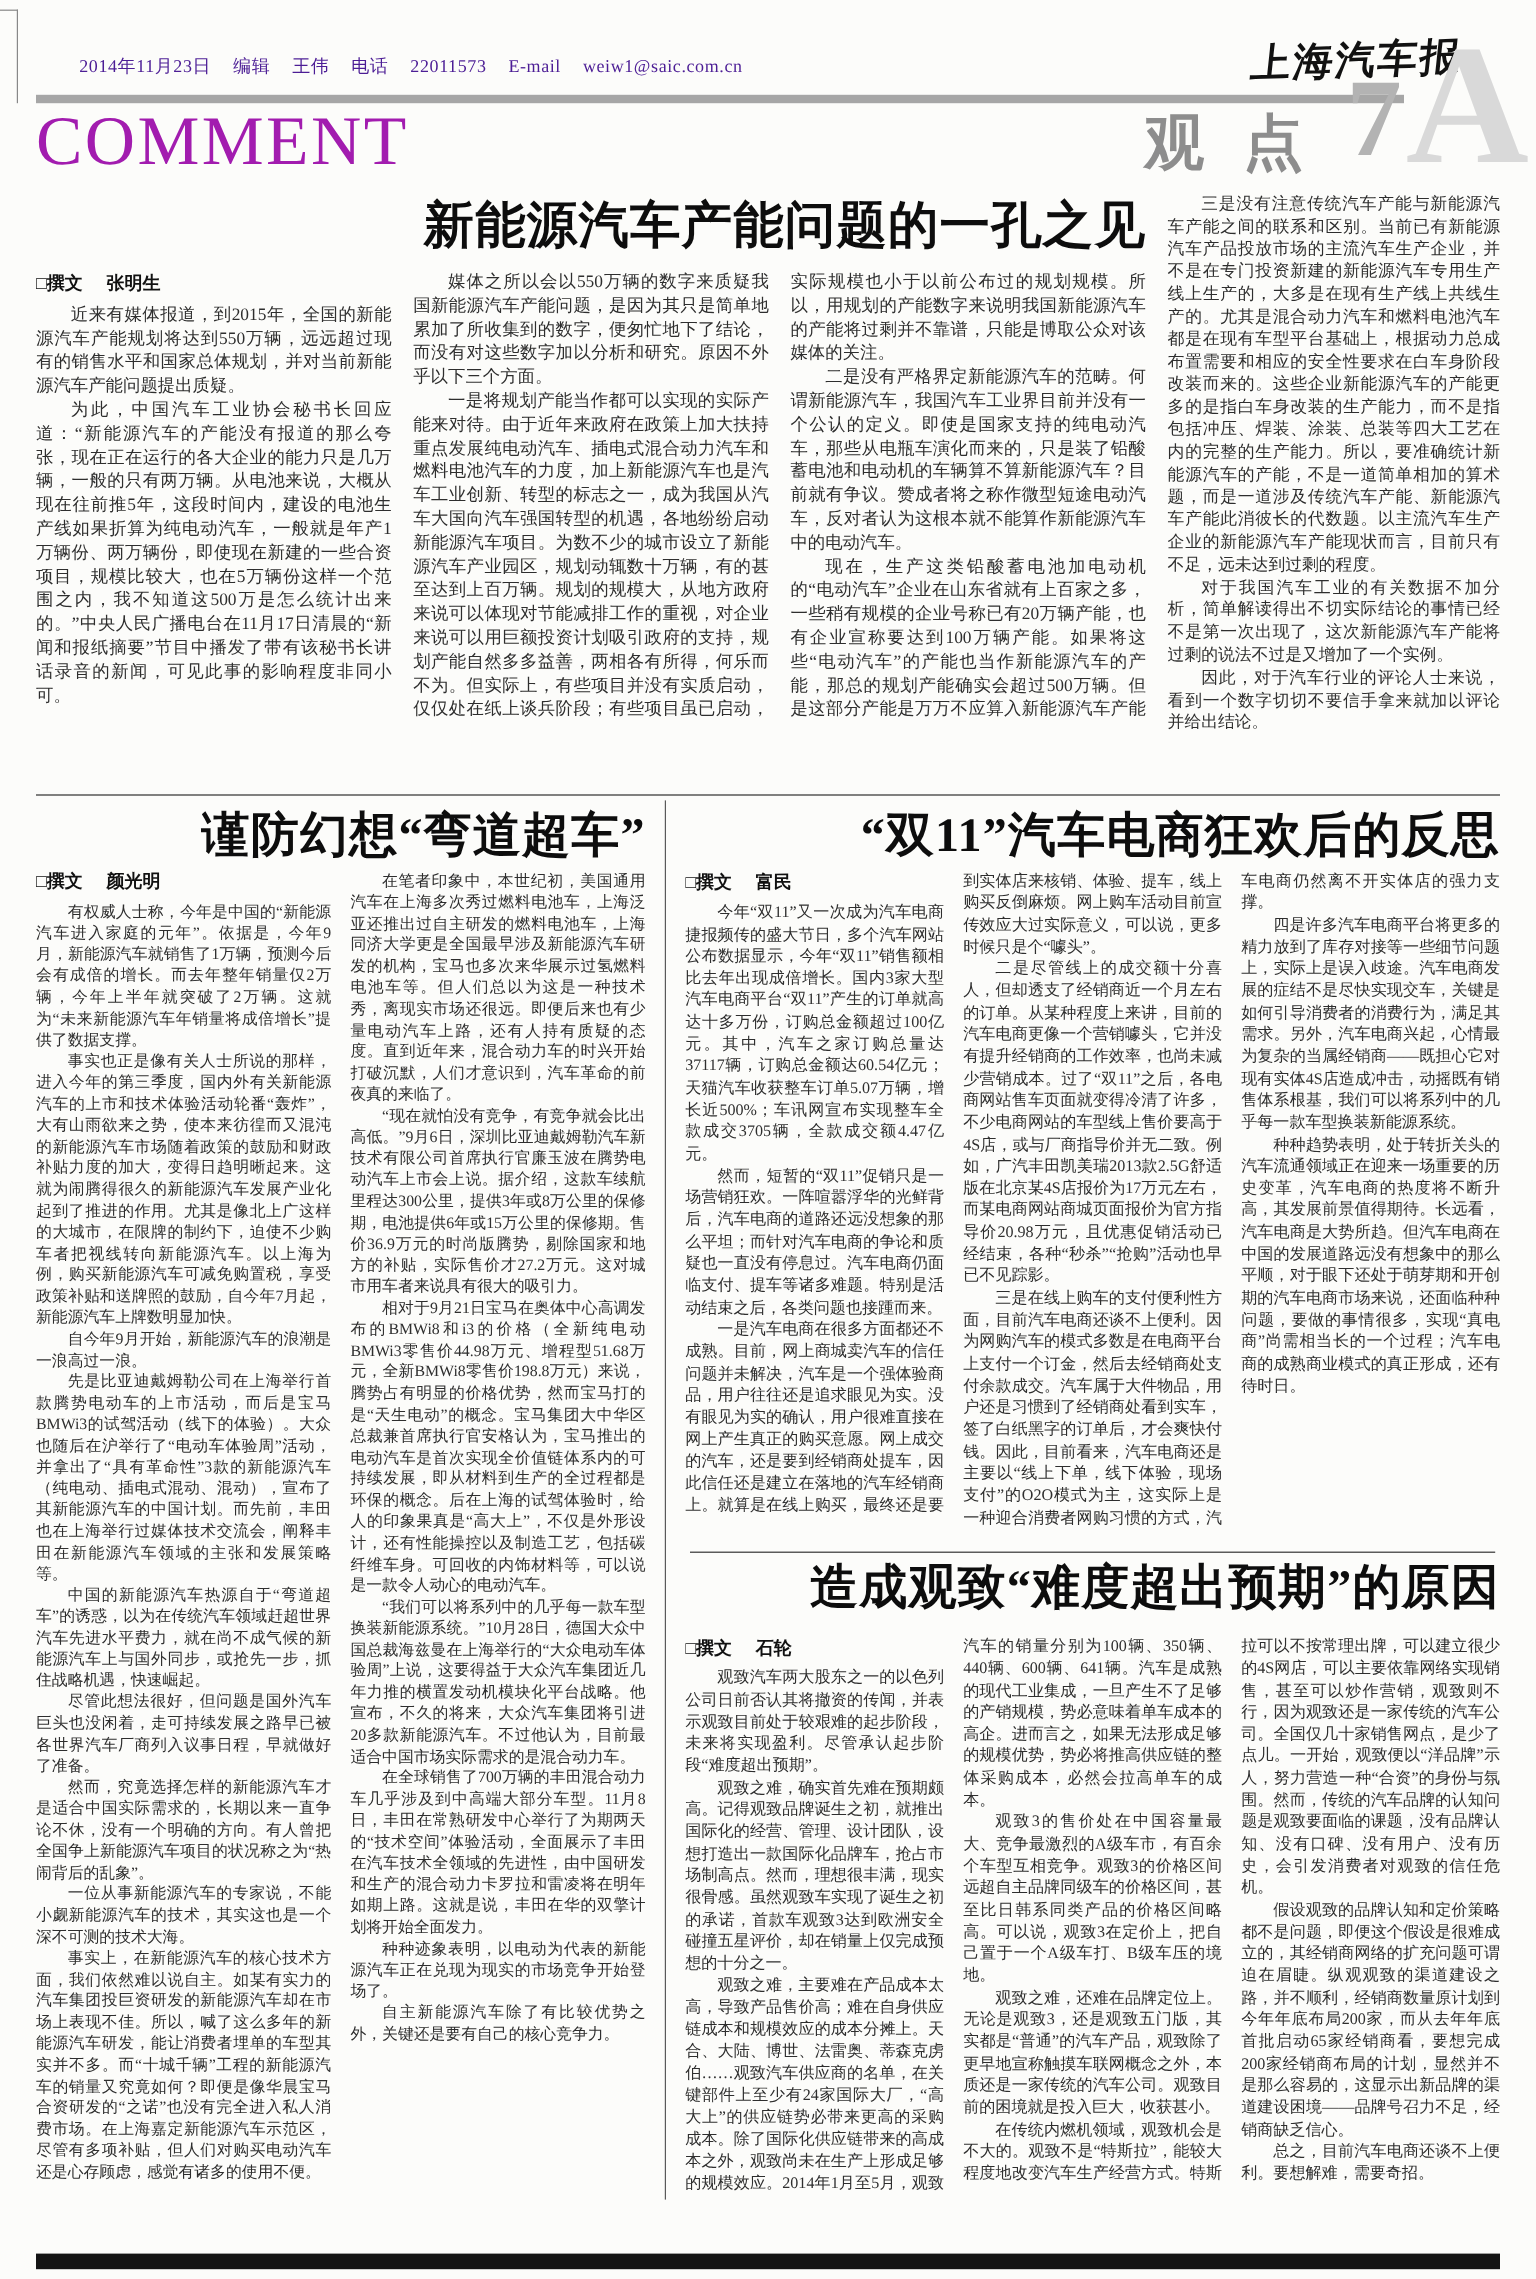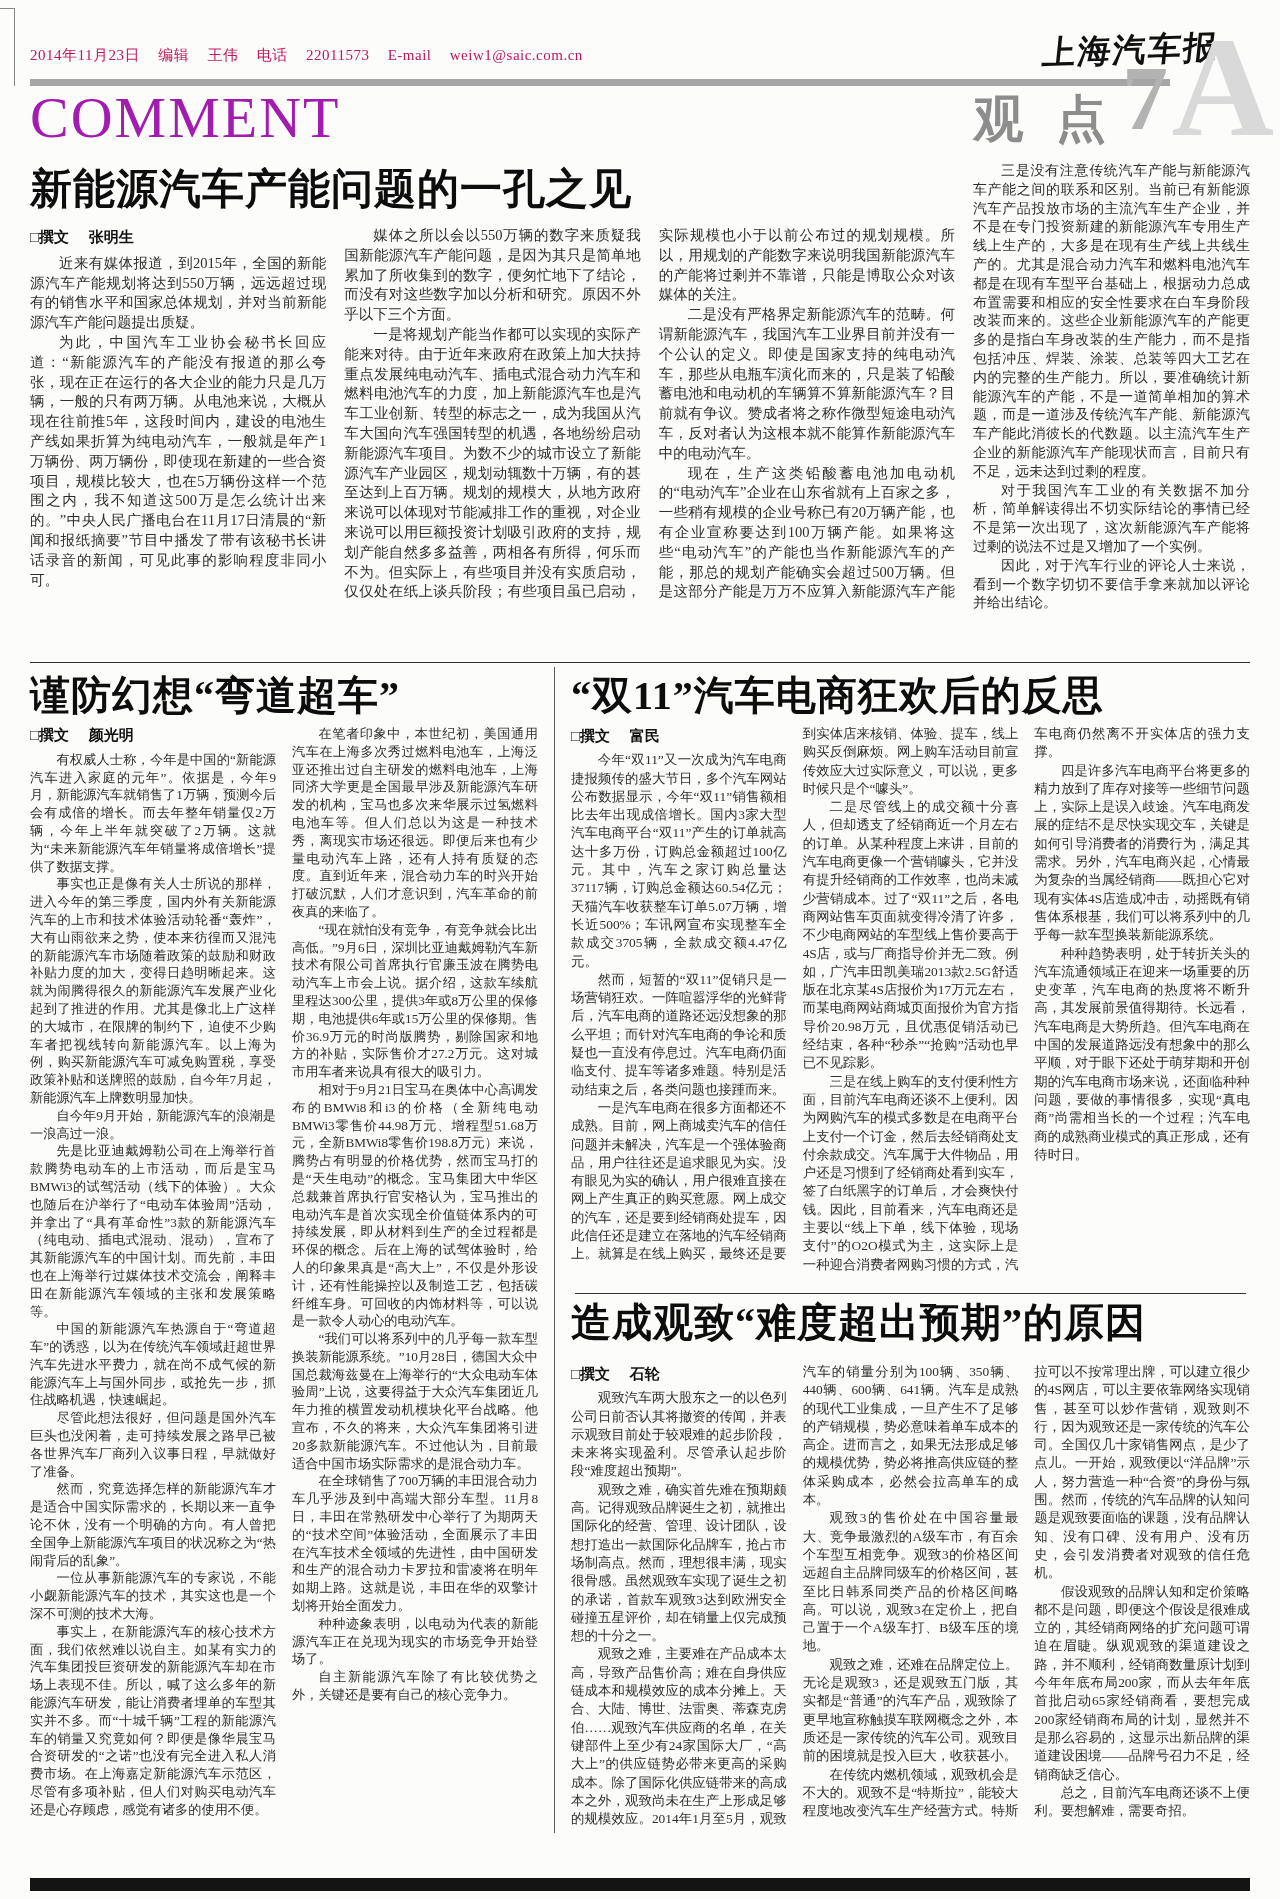--- a/index.html
+++ b/index.html
@@ -4,36 +4,36 @@
 <style>
   html,body{margin:0;padding:0;}
   .page{position:relative;width:1280px;height:1899px;background:#fcfcfa;overflow:hidden;
         font-family:"Liberation Serif","DejaVu Serif",serif;color:#262626;}
   
   .crop-mark-v{position:absolute;left:14px;top:8px;width:1px;height:78px;background:#888;}
   .crop-mark-h{position:absolute;left:0px;top:8px;width:15px;height:1px;background:#888;}
 
   
   .header{position:relative;padding:46px 30px 0 30px;}
-  .meta-line{font-size:15px;color:#be185d;letter-spacing:.5px;}
+  .meta-line{font-size:15px;color:#4c1d95;letter-spacing:.5px;margin-left:36px;}
   .meta-line span{margin-right:14px;}
   .header-rule{margin-top:14px;height:7px;background:#a6a6a6;width:1140px;}
   .section-en{font-size:58px;line-height:60px;color:#a21caf;letter-spacing:2px;margin-top:2px;
               font-weight:500;}
   .masthead{position:absolute;right:62px;top:28px;font-size:33px;font-weight:bold;
             transform:skewX(-8deg) rotate(-2deg);letter-spacing:2px;color:#111;}
   .big-a{position:absolute;right:6px;top:22px;font-size:142px;line-height:130px;
          color:#d9d9d9;font-weight:bold;}
   .big-seven{position:absolute;right:112px;top:52px;font-size:92px;line-height:92px;
          color:#b3b3b3;font-weight:bold;}
-  .section-cn{position:absolute;right:164px;top:86px;font-size:50px;color:#8d8d8d;
+  .section-cn{position:absolute;right:184px;top:86px;font-size:50px;color:#8d8d8d;
          font-weight:bold;letter-spacing:10px;}
 
   
-  .headline{font-weight:bold;color:#0d0d0d;text-align:left;}
+  .headline{font-weight:bold;color:#0d0d0d;text-align:right;}
   .byline{font-size:15px;font-weight:bold;color:#111;margin:2px 0 6px 0;}
   .byline .name{margin-left:16px;}
   .body-text{text-align:justify;color:#2e2e2e;column-fill:auto;overflow:hidden;}
   .body-text p{margin:0;text-indent:2em;}
 
   
   .a1{display:flex;gap:18px;margin:12px 30px 0 30px;}
   .a1-left{width:925px;}
   .a1-title{font-size:42px;line-height:50px;letter-spacing:1px;margin:4px 0 12px 0;}
   .a1-body{column-count:3;column-gap:18px;height:388px;font-size:14.5px;line-height:19.8px;}

